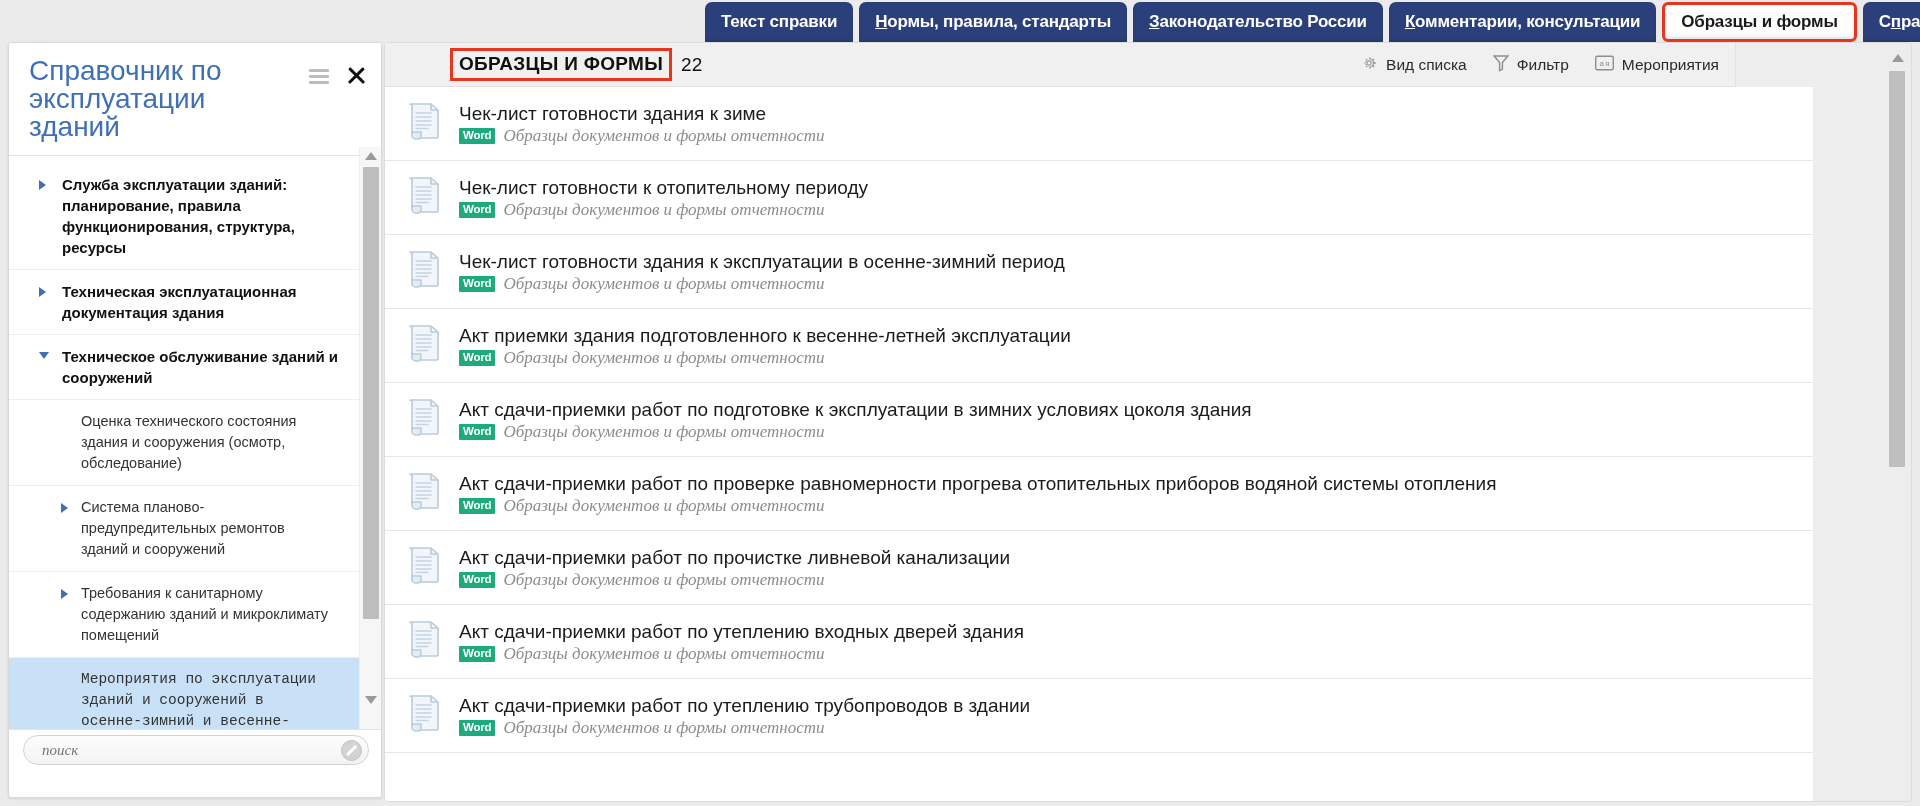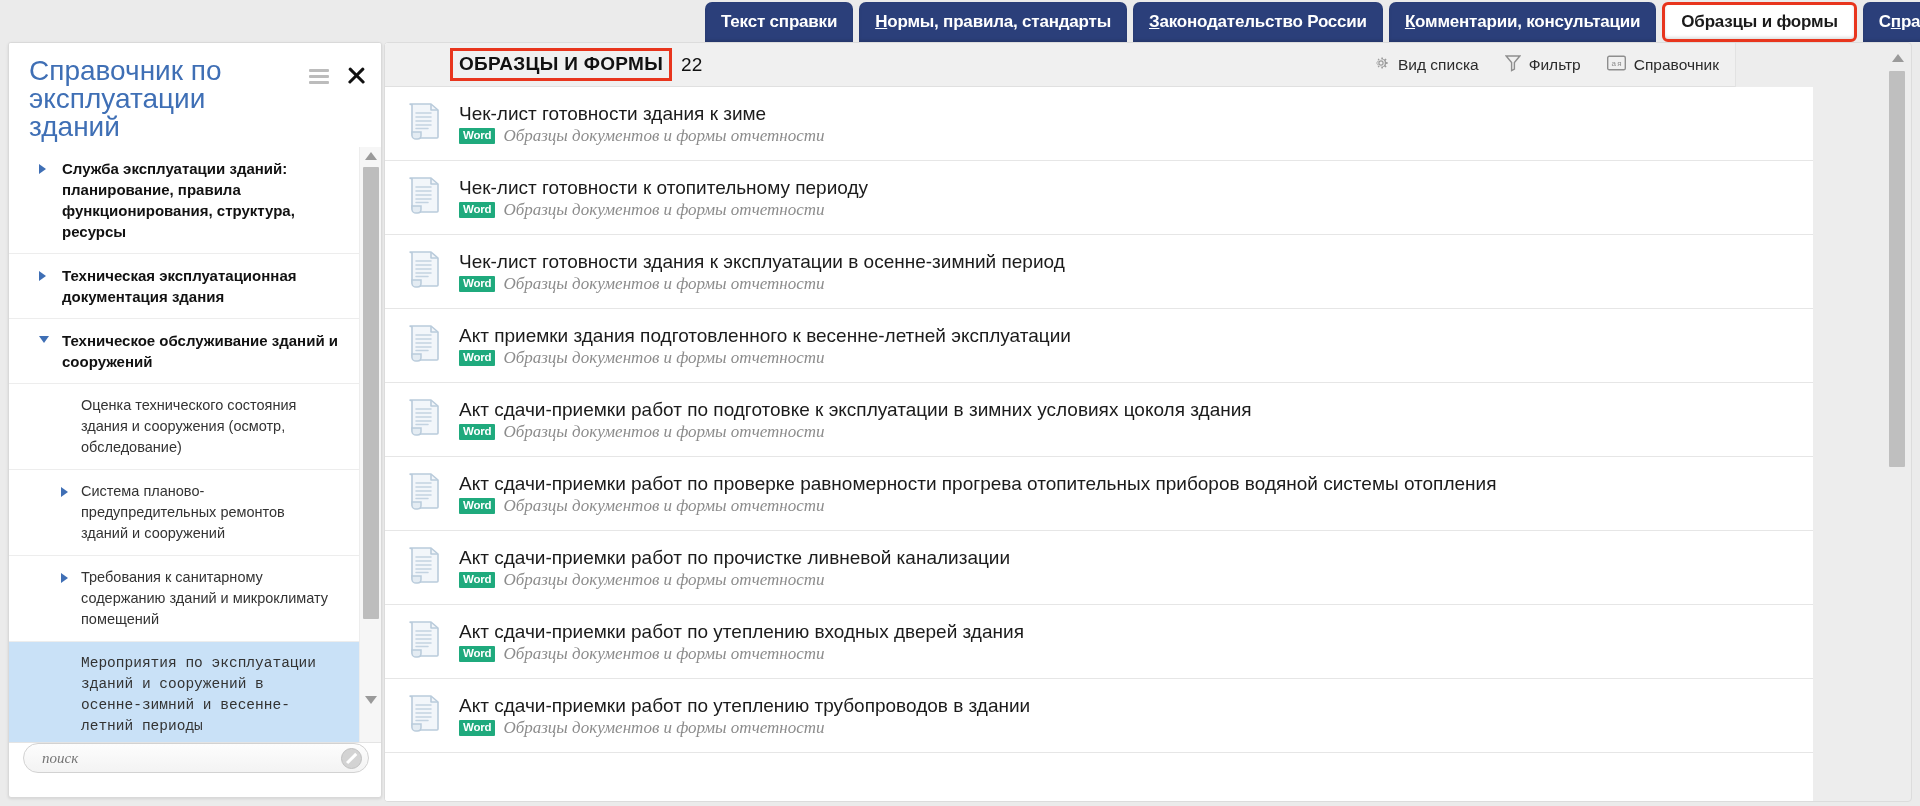--- a/index.html
+++ b/index.html
@@ -75,21 +75,21 @@
   .ico-hamburger { width: 20px; height: 15px; display: flex; flex-direction: column; justify-content: space-between; cursor: pointer; }
   .ico-hamburger i { display: block; height: 3px; background: #bcbcbc; border-radius: 1px; }
   .ico-close { width: 22px; height: 22px; position: relative; cursor: pointer; }
   .ico-close::before, .ico-close::after {
     content: ""; position: absolute; left: 1px; top: 9px; width: 21px; height: 3.4px; background: #111; border-radius: 1px;
   }
   .ico-close::before { transform: rotate(45deg); }
   .ico-close::after  { transform: rotate(-45deg); }
 
   .tree {
-    position: absolute; top: 104px; left: 0; width: 374px; height: 600px;
+    position: absolute; top: 120px; left: 0; width: 374px; height: 600px;
     overflow: hidden;
     background: #7f1d1d;
   }
   .tree-scrollarea { width: 352px; height: 600px; overflow: hidden; }
   .tnode {
     position: relative;
     border-bottom: 1px solid #ededed;
     padding: 11px 16px 11px 0;
     cursor: pointer;
     background: #fff;
@@ -120,23 +120,23 @@
   .sb-arrow { width: 22px; height: 18px; display: flex; align-items: center; justify-content: center; cursor: pointer; }
   .sb-arrow .tri-up { width:0;height:0;border-left:6px solid transparent;border-right:6px solid transparent;border-bottom:8px solid #9a9a9a; }
   .sb-arrow .tri-dn { width:0;height:0;border-left:6px solid transparent;border-right:6px solid transparent;border-top:8px solid #9a9a9a; }
   .tree-sb .thumb {
     position: absolute; left: 3px; top: 20px; width: 16px; height: 452px;
     background: #bdbdbd; border-radius: 1px; cursor: pointer;
   }
   .tree-sb .dn { position: absolute; bottom: 38px; left: 0; }
 
   .lp-search {
-    position: absolute; left: 0; bottom: 3px; width: 374px; height: 52px;
+    position: absolute; left: 0; bottom: 16px; width: 374px; height: 52px;
     background: #fff; border-top: 1px solid #e4e4e4;
-    display: flex; align-items: flex-start; padding: 0 14px;
+    display: flex; align-items: flex-end; padding: 16px 14px;
   }
   .searchbox {
     position: relative; width: 346px; height: 30px;
     border: 1px solid #d2d2d2; border-radius: 15px;
     background: linear-gradient(#fdfdfd,#f3f3f3);
     display: flex; align-items: center;
   }
   .searchbox input {
     border: 0; outline: none; background: transparent;
     font-family: "Liberation Serif", serif;
@@ -322,21 +322,21 @@
                   <path fill="none" stroke="#8e8e8e" stroke-width="1.4" d="M1.2 2h13.6L9.4 8.6V15l-2.8 1.6V8.6z"></path>
                 </svg></span>
               <span>Фильтр</span>
             </div>
             <div class="tool">
               <span><svg width="19" height="16" viewBox="0 0 19 16">
                   <rect x="0.7" y="1.2" width="17.6" height="13.6" rx="1.6" fill="none" stroke="#8e8e8e" stroke-width="1.4"></rect>
                   <text x="4.6" y="11" font-family="Liberation Sans, sans-serif" font-size="8" fill="#8e8e8e">a</text>
                   <text x="10.2" y="11" font-family="Liberation Sans, sans-serif" font-size="8" fill="#8e8e8e">я</text>
                 </svg></span>
-              <span>Справочник</span>
+              <span>Мероприятия</span>
             </div>
           </div>
       </div>
 
       <div class="doclist" id="doclist">
           <div class="docrow">
             <div class="doc-ico"><svg width="34" height="40" viewBox="0 0 34 40">
                 <path d="M3 2h21l7 6v27c0 .6-.5 1-1 1H10c-2.8 0-5-2-5-4.2V3z" fill="#f2f6fa" stroke="#b9cbdb" stroke-width="1.6" stroke-linejoin="round"></path>
                 <path d="M24 2v6h7" fill="none" stroke="#b9cbdb" stroke-width="1.6" stroke-linejoin="round"></path>
                 <path d="M5 30h9v3.5c0 2-1.6 3.5-3.6 3.5H9c-2.2 0-4-1.6-4-3.6z" fill="#e4ecf3" stroke="#b9cbdb" stroke-width="1.5"></path>

